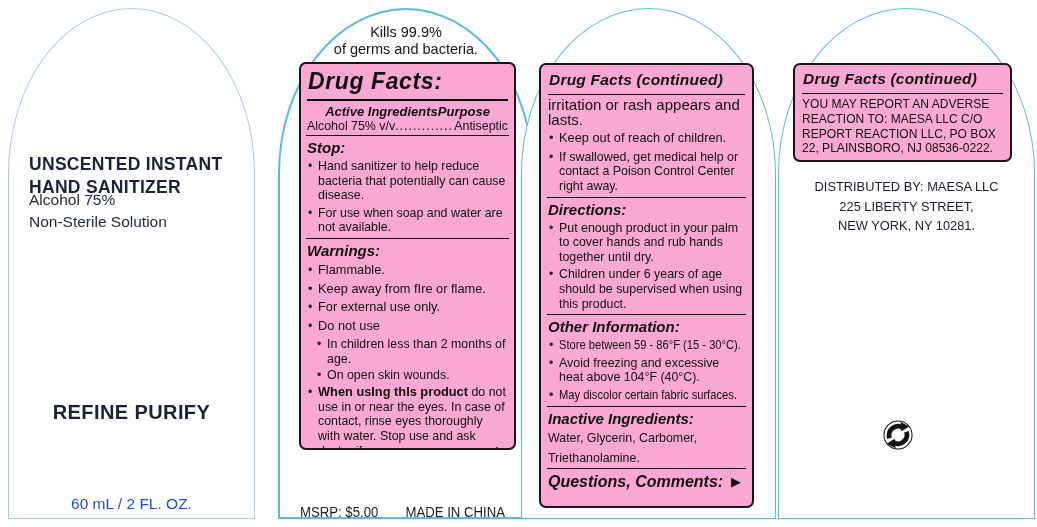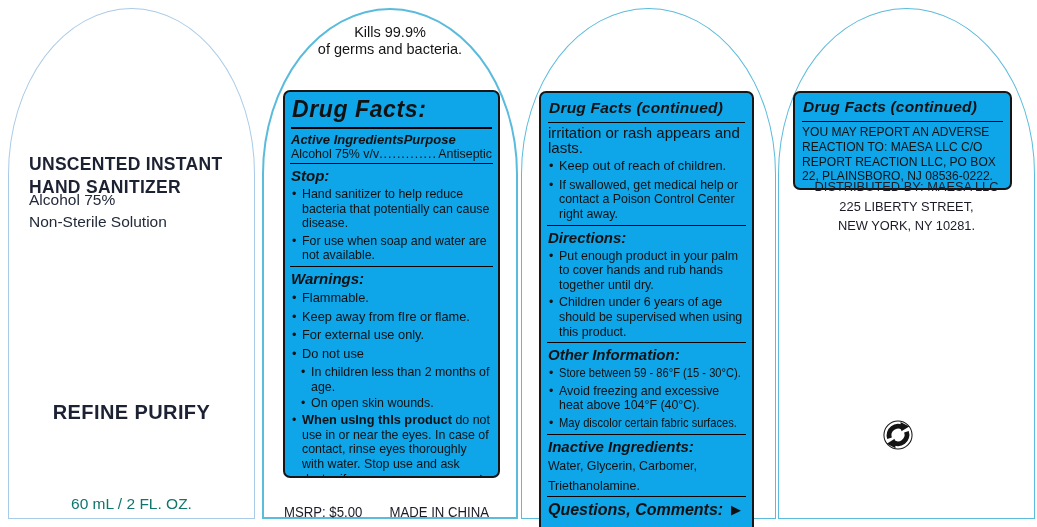--- a/index.html
+++ b/index.html
@@ -11,45 +11,44 @@
     position:relative;
   }
   .canvas { position:absolute; left:0; top:0; width:1037px; height:527px; background:#fff; overflow:hidden; }
 
   
   .panel {
     position:absolute; top:8px; height:511px; background:#fff;
     border-radius:50% 50% 0 0 / 166px 166px 0 0;
   }
   .panel-1 { left:8px;   width:247px; border:1px solid #aacbe7;padding-left:32px; }
-  .panel-2 { left:262px; width:256px; border:2px solid #5bbbdc; }
+  .panel-2 { left:278px; width:256px; border:2px solid #5bbbdc; }
   .panel-3 { left:521px; width:255px; border:1px solid #5bbbdc; }
   .panel-4 { left:778px; width:257px; border:1px solid #5bbbdc; }
 
   
   .p1-title { position:absolute; left:20px; top:144px; font-size:17.5px; font-weight:bold;
               line-height:23px; color:#1d2233; letter-spacing:.3px; }
   .p1-sub   { position:absolute; left:20px; top:180px; font-size:15.5px; line-height:22px; color:#232a3a; }
   .p1-brand { position:absolute; left:0; top:392px; width:100%; text-align:center;
               font-size:20px; font-weight:bold; color:#1d2233; letter-spacing:.4px; }
   .p1-vol   { position:absolute; left:0; top:486px; width:100%; text-align:center;
-              font-size:15.5px; color:#0f766e; }
+              font-size:15.5px; color:#1d4ed8; }
 
   
   .tagline { position:absolute; left:0; top:14px; width:100%; text-align:center;
              font-size:14.5px; line-height:17px; color:#151515; }
   .dfbox {
-    position:absolute; background:#0ea5e9; border:2px solid #161616; border-radius:7px;
+    position:absolute; background:#f9a8d4; border:2px solid #161616; border-radius:7px;
     overflow:hidden;
-    margin-top:28px;
   }
   .dfbox.p2 { left:19px; top:52px; width:217px; height:388px; padding:3px 6px 2px; }
   .df-title-main { font-size:23px; font-weight:bold; font-style:italic; letter-spacing:.6px;
                    padding:1px 0 4px 1px; border-bottom:2px solid #000; }
-  .ai-row { display:flex; justify-content:flex-start; font-size:13px; font-weight:bold;
+  .ai-row { display:flex; justify-content:center; font-size:13px; font-weight:bold;
             font-style:italic; margin-top:3px; }
   .ing-row { display:flex; align-items:baseline; font-size:12.4px; white-space:nowrap;
              overflow:hidden; padding-bottom:2px; }
   .ing-row .dots { flex:1; overflow:hidden; letter-spacing:1px; }
   .hr { border-top:1.6px solid #000; margin:0 -1px; }
   .sec-head { font-size:15px; font-weight:bold; font-style:italic; margin:3px 0 1px; }
   .sec-head.big { font-size:16px; }
   .bullet { position:relative; padding-left:11px; margin:3px 0; font-size:12.4px; line-height:14.6px; }
   .bullet::before { content:"\2022"; position:absolute; left:1px; }
   .bullet.bold { font-weight:normal; font-size:12.8px; margin:4px 0; }

